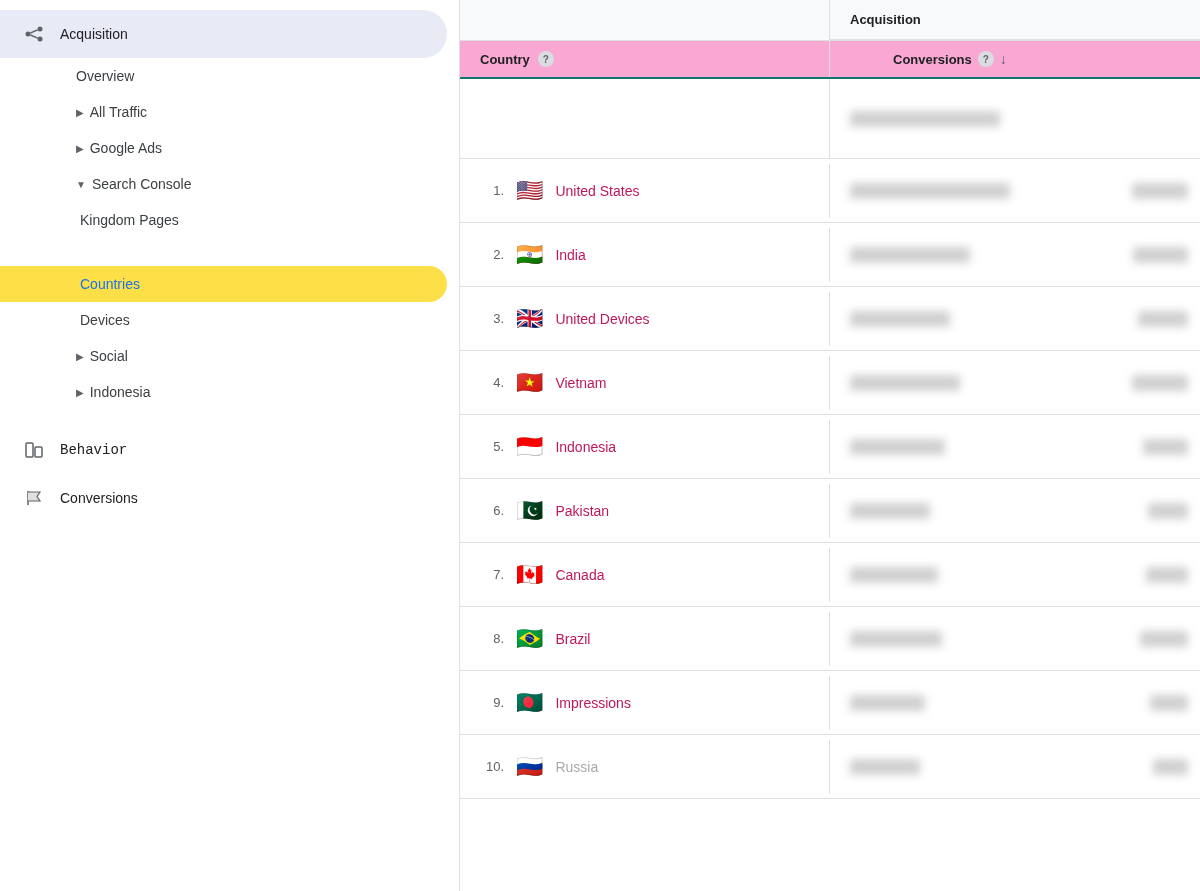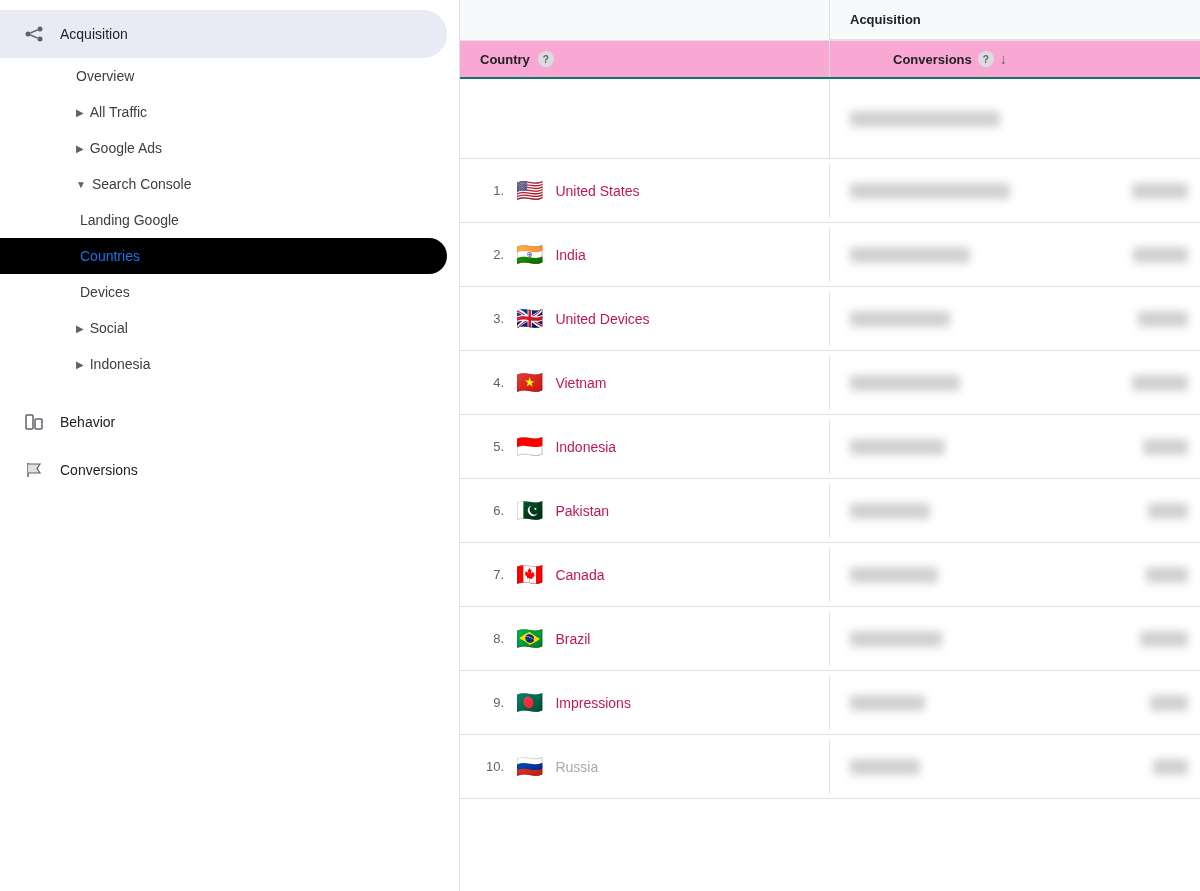--- a/index.html
+++ b/index.html
@@ -28,23 +28,24 @@
       align-items: center;
       padding: 10px 16px 10px 20px;
       cursor: pointer;
       border-radius: 0 24px 24px 0;
       margin-right: 12px;
       color: #3c4043;
       font-size: 14px;
     }
 
     .sidebar-item.active {
-      background: #000000;
+      background: #fde047;
       color: #1a73e8;
       font-weight: 500;
+      margin-top: 28px;
     }
 
     .sidebar-item.section-header {
       font-size: 15px;
       font-weight: 500;
       color: #202124;
     }
     .sidebar-item.section-header.highlighted {
       background: #e8eaf6;
       border-radius: 0 24px 24px 0;
@@ -271,21 +272,21 @@
     <span class="chevron">▶</span>
     <span class="sidebar-label">Google Ads</span>
   </div>
 
   <div class="sidebar-item indent-1">
     <span class="chevron">▼</span>
     <span class="sidebar-label">Search Console</span>
   </div>
 
   <div class="sidebar-item indent-2">
-    <span class="sidebar-label">Landing Google</span>
+    <span class="sidebar-label">Kingdom Pages</span>
   </div>
 
   <div class="sidebar-item indent-2 active">
     <span class="sidebar-label">Countries</span>
   </div>
 
   <div class="sidebar-item indent-2">
     <span class="sidebar-label">Devices</span>
   </div>
 
@@ -293,21 +294,21 @@
   <div class="sidebar-item indent-1">
     <span class="chevron">▶</span>
     <span class="sidebar-label">Social</span>
   </div>
 
   <div class="sidebar-item indent-1">
     <span class="chevron">▶</span>
     <span class="sidebar-label">Indonesia</span>
   </div>
 
-  <div class="sidebar-item section-header" style="margin-top:16px;">
+  <div class="sidebar-item section-header" style="margin-top:16px;font-family:Liberation Mono, monospace;">
     <span class="sidebar-icon">
       <svg width="20" height="20" viewBox="0 0 20 20" fill="none">
         <rect x="2" y="3" width="7" height="14" rx="1" stroke="#5f6368" stroke-width="1.5"></rect>
         <rect x="11" y="7" width="7" height="10" rx="1" stroke="#5f6368" stroke-width="1.5"></rect>
       </svg>
     </span>
     <span class="sidebar-label">Behavior</span>
   </div>
 
   <div class="sidebar-item section-header">

